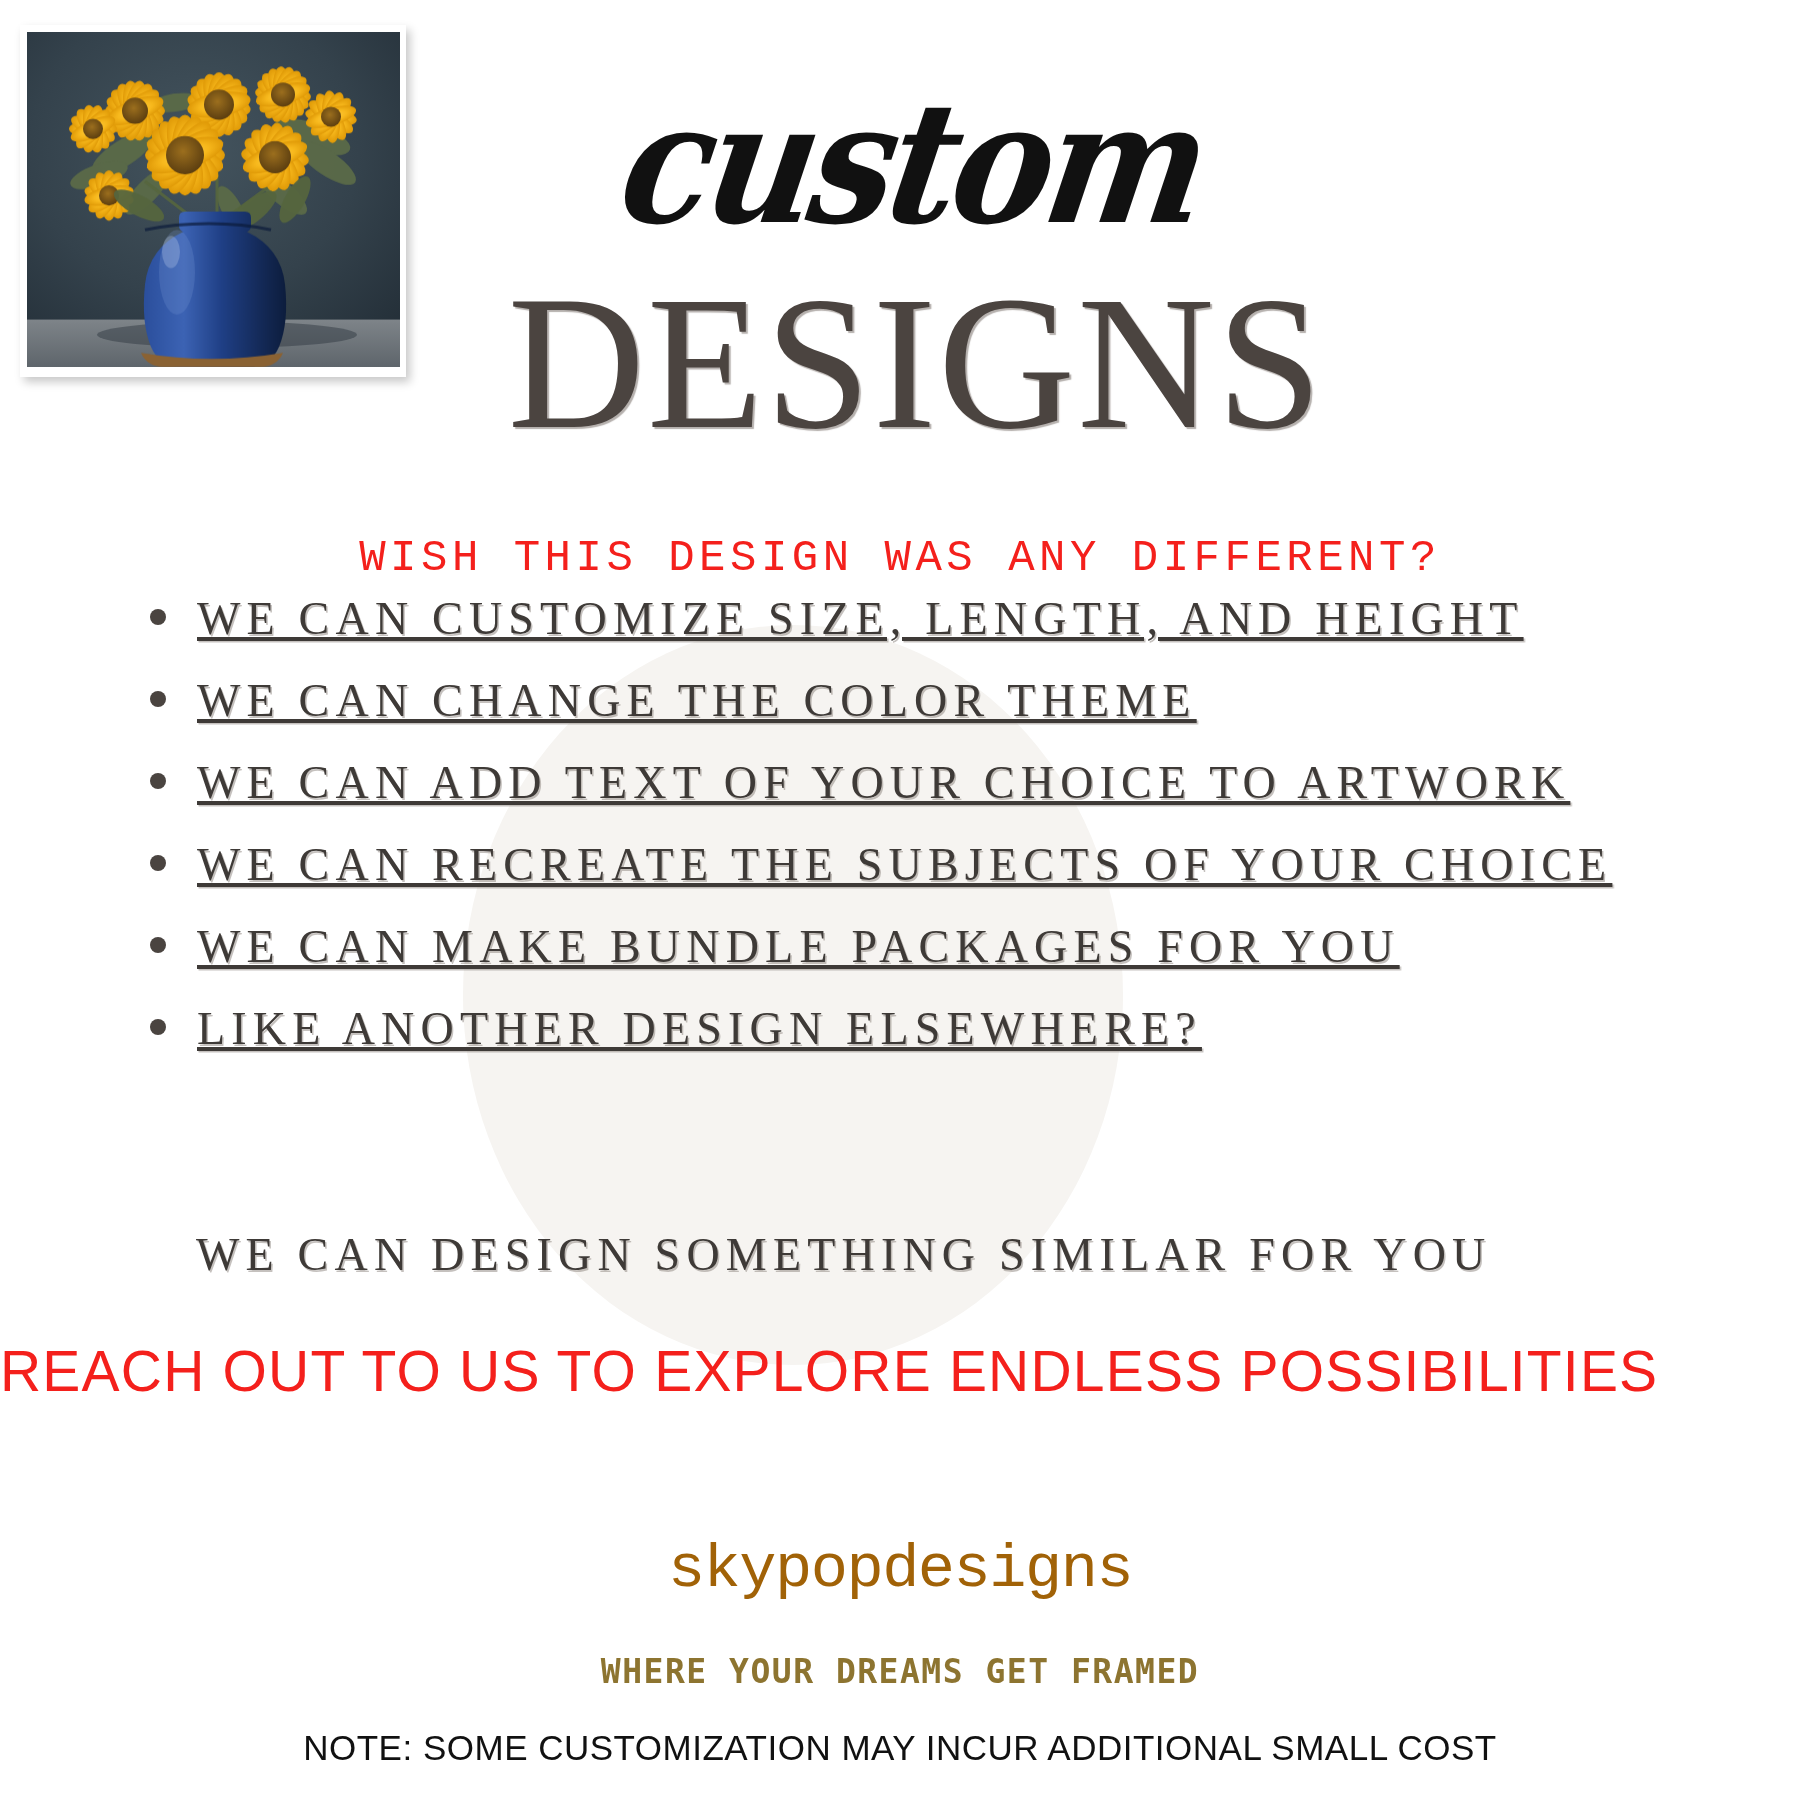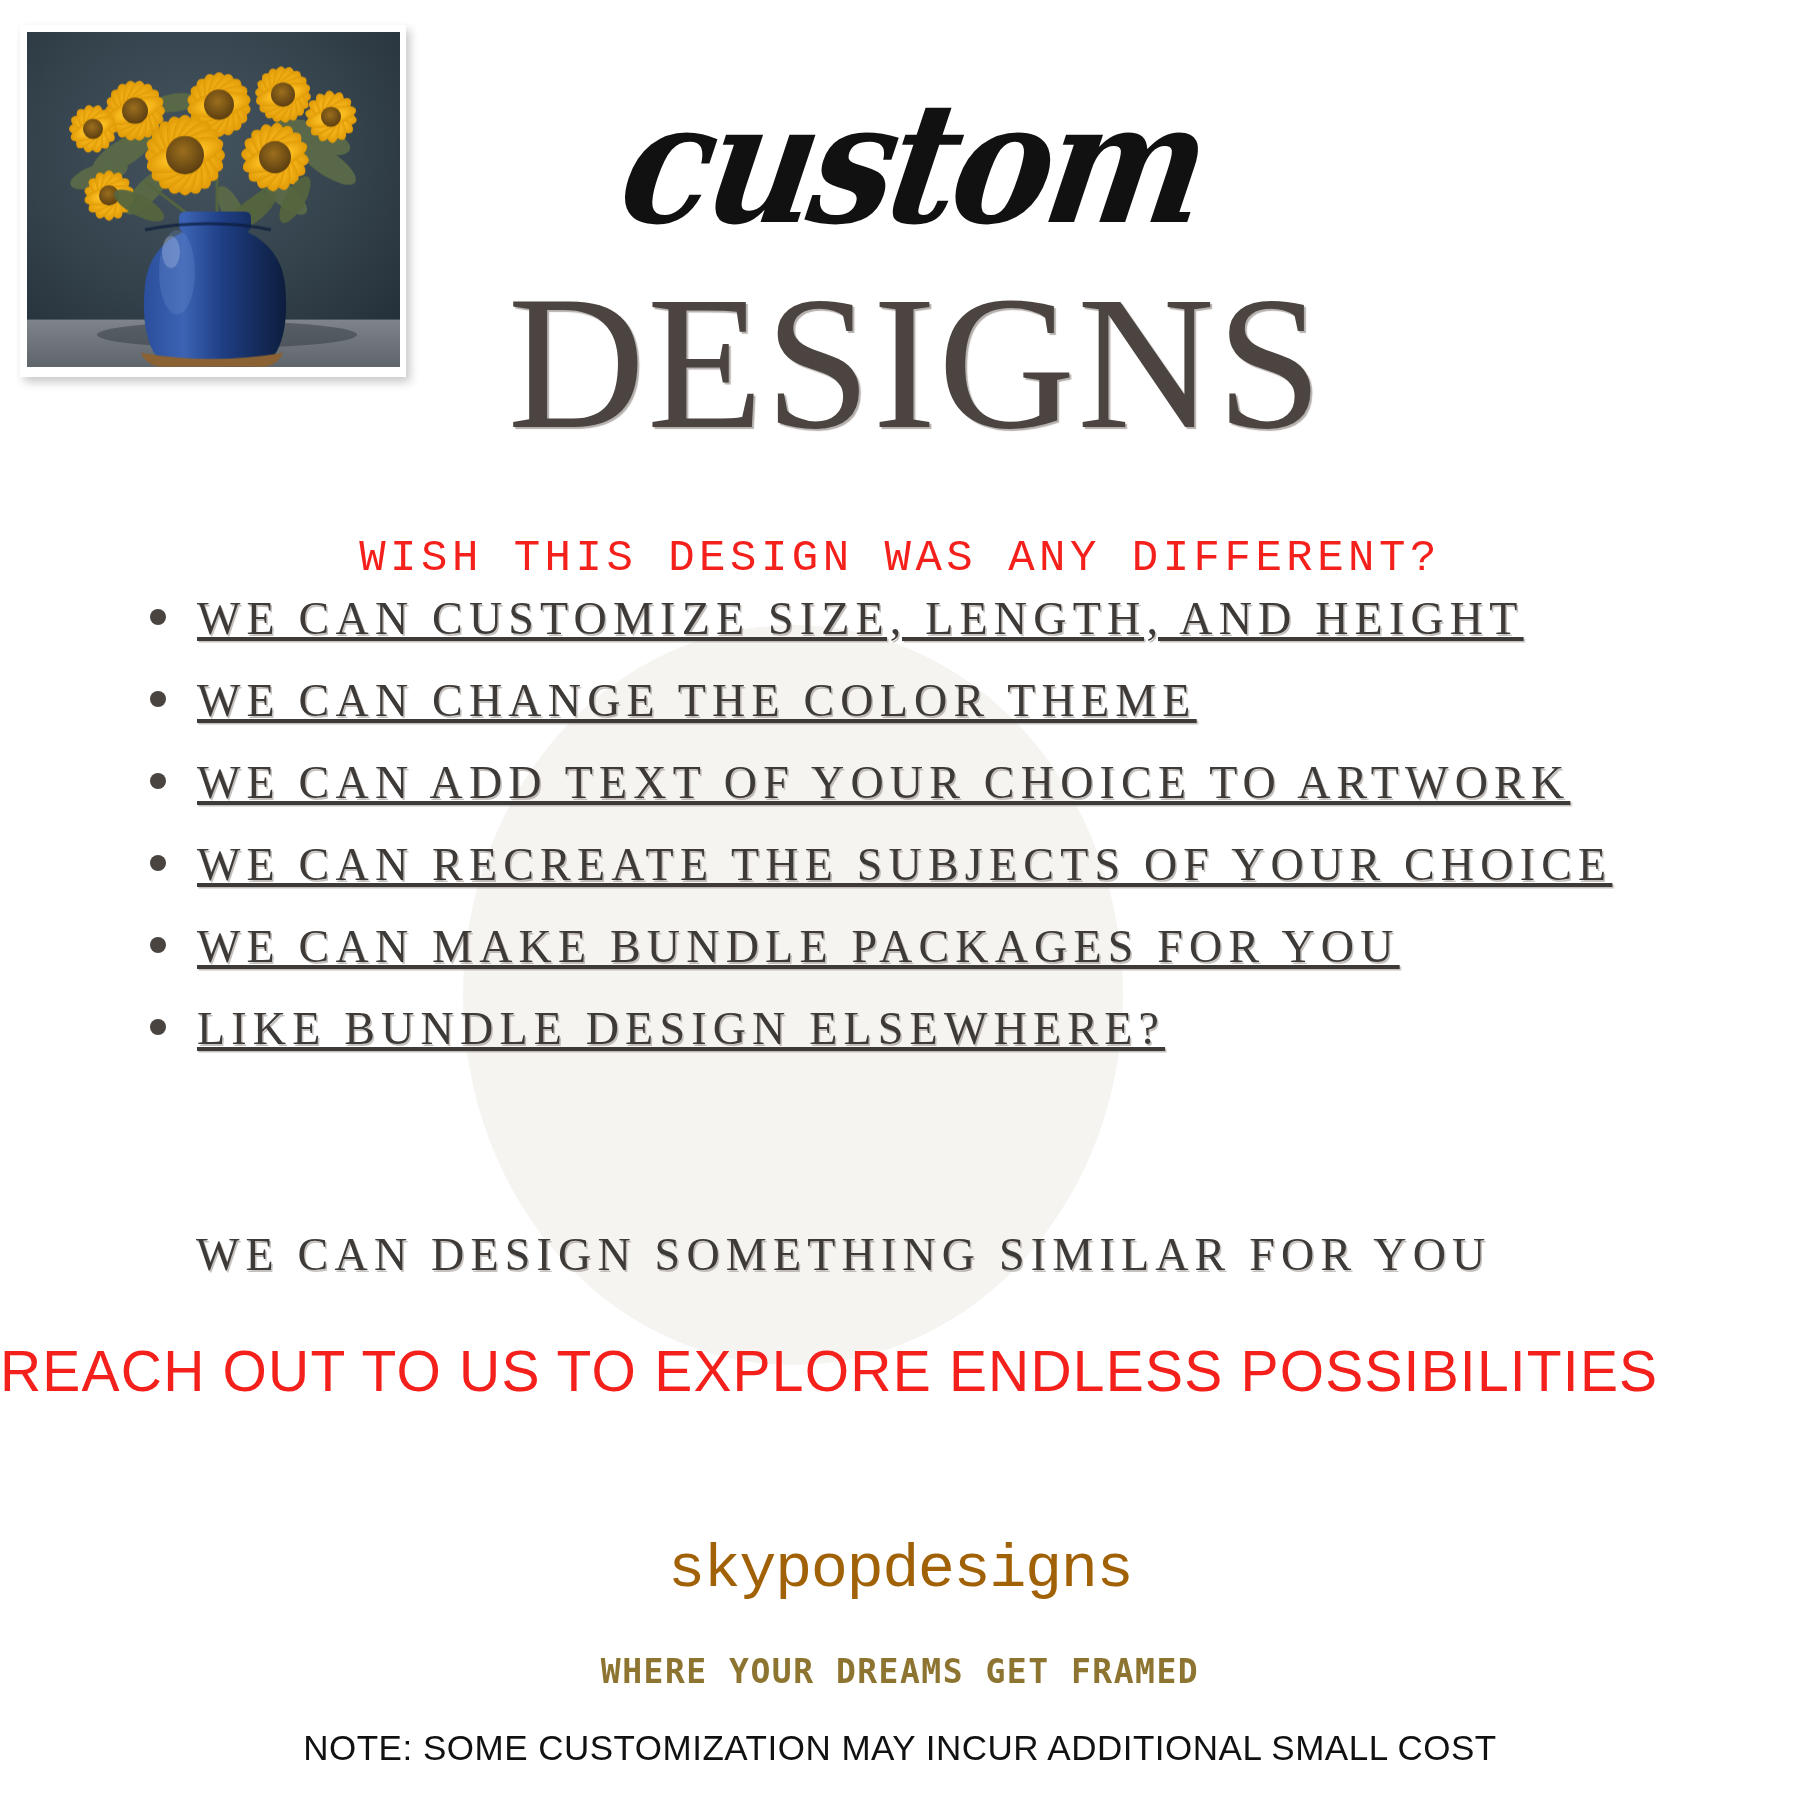--- a/index.html
+++ b/index.html
@@ -410,21 +410,21 @@
     <span class="feature-text">WE CAN RECREATE THE SUBJECTS OF YOUR CHOICE</span>
   </div>
 
   <div class="feature-row">
     <span class="feature-bullet" aria-label="•"></span>
     <span class="feature-text">WE CAN MAKE BUNDLE PACKAGES FOR YOU</span>
   </div>
 
   <div class="feature-row">
     <span class="feature-bullet" aria-label="•"></span>
-    <span class="feature-text">LIKE BUNDLE DESIGN ELSEWHERE?</span>
+    <span class="feature-text">LIKE ANOTHER DESIGN ELSEWHERE?</span>
   </div>
 
 </div>
 
 <div id="feature-continuation">WE CAN DESIGN SOMETHING SIMILAR FOR YOU</div>
 
 <div id="cta-banner">REACH OUT TO US TO EXPLORE ENDLESS POSSIBILITIES</div>
 
 <div id="brand-name">skypopdesigns</div>
 <div id="brand-tagline">WHERE YOUR DREAMS GET FRAMED</div>

